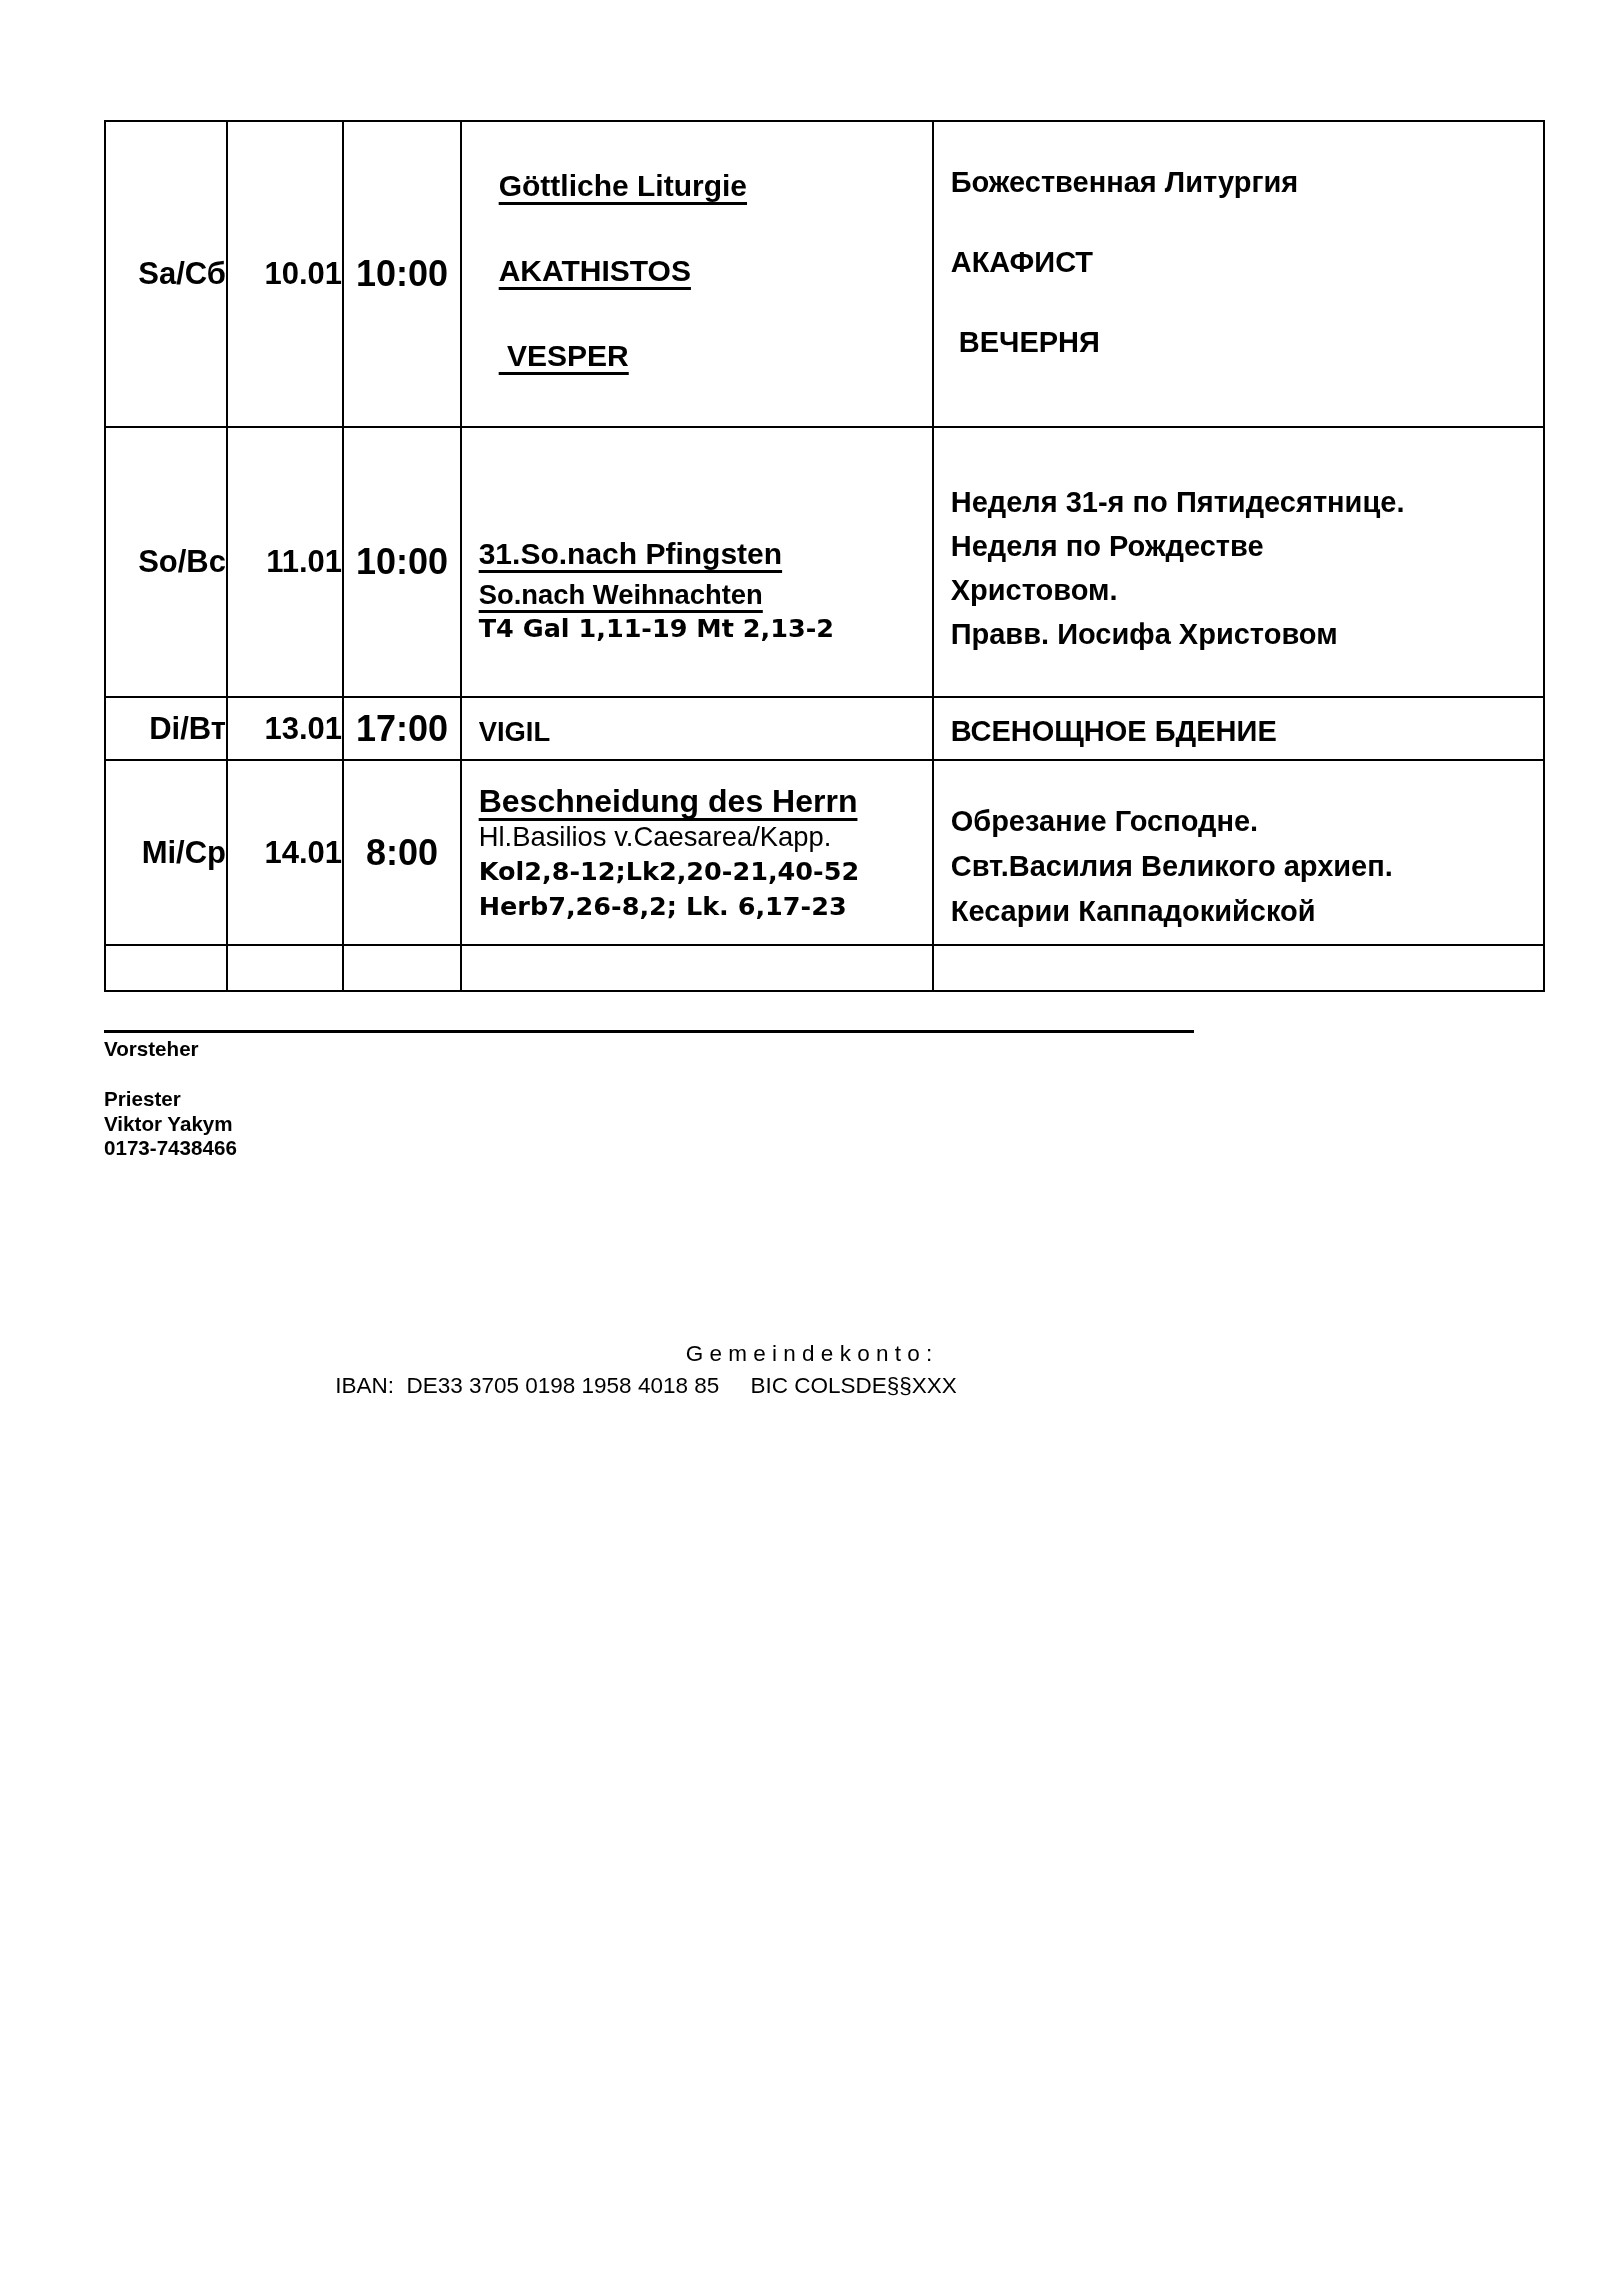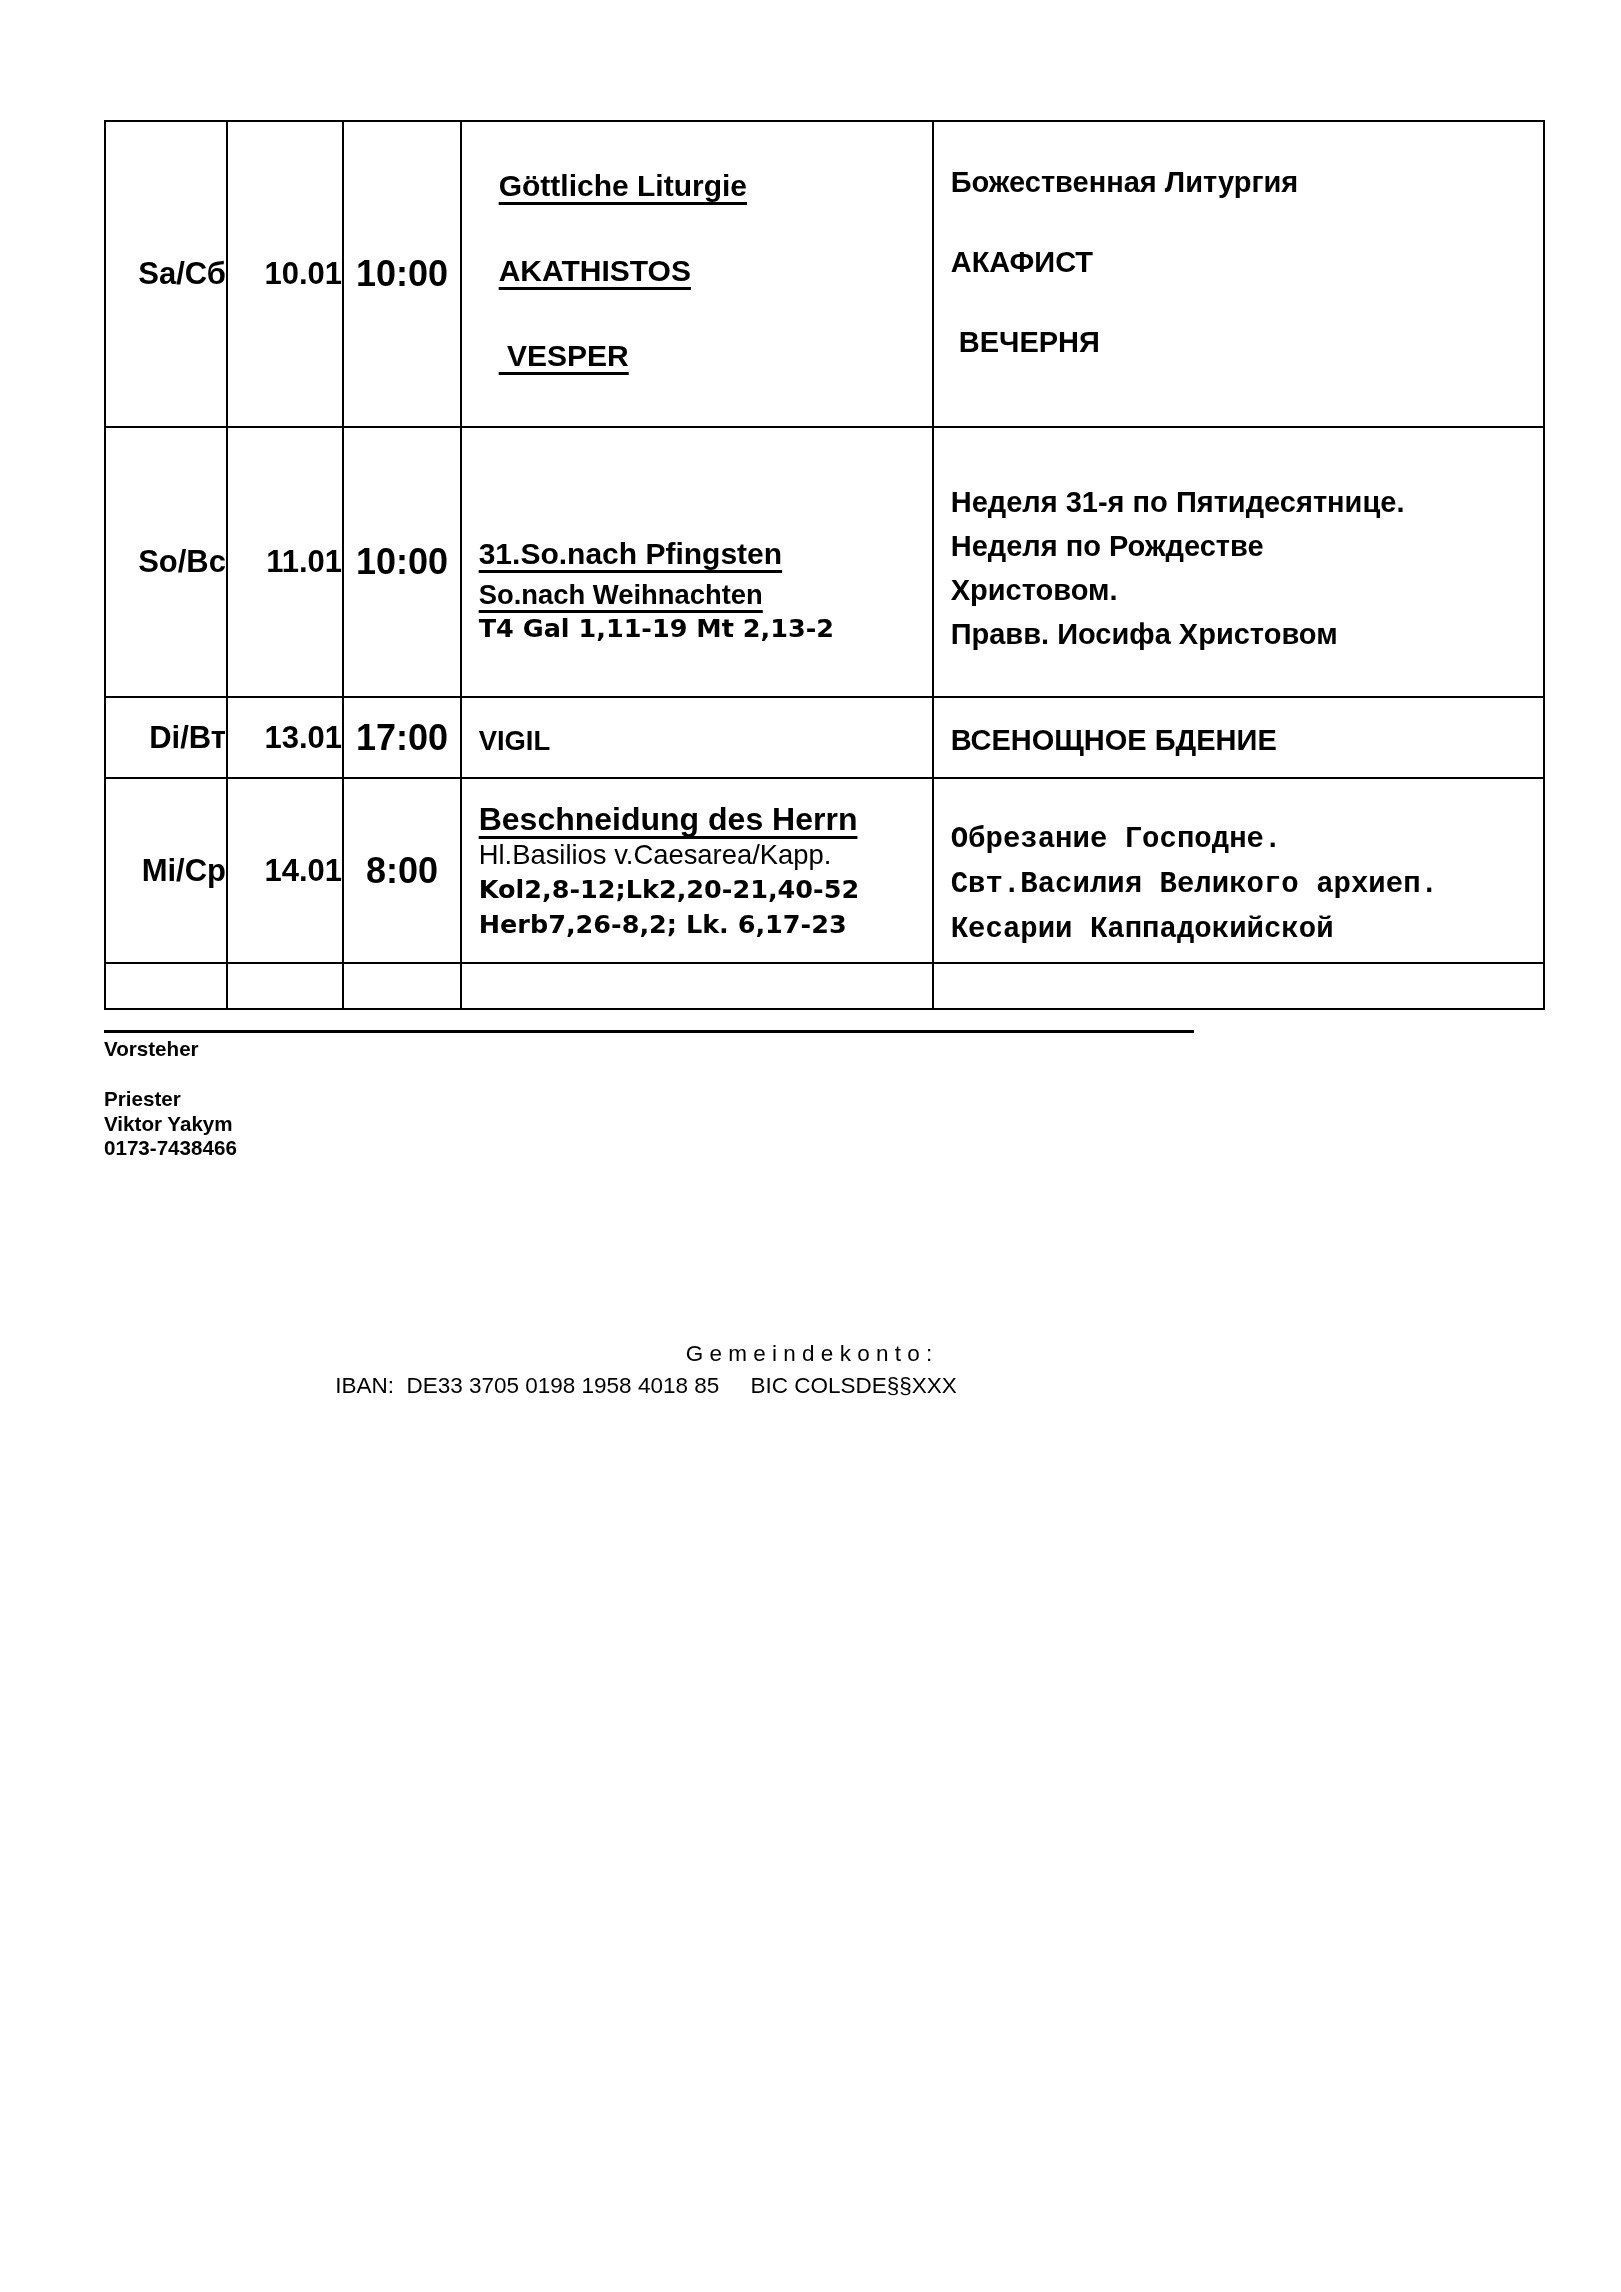--- a/index.html
+++ b/index.html
@@ -17,21 +17,21 @@
     width: 1438px;
     border-collapse: collapse; table-layout: fixed;
   }
   table.schedule td {
     border: 2px solid #000000;
     padding: 0; vertical-align: middle;
     overflow: hidden;
   }
   tr.r1 { height: 288px; }
   tr.r2 { height: 270px; }
-  tr.r3 { height: 81px; }
+  tr.r3 { height: 63px; }
   tr.r4 { height: 185px; }
   tr.r5 { height: 46px; }
 
   td.day, td.date { text-align: right; font-weight: bold; font-size: 31px; }
   td.time { text-align: center; font-weight: bold; font-size: 36px; }
   td.gcell, td.rcell { vertical-align: top; }
   .pad { padding-left: 16.7px; padding-right: 5.9px; }
 
   .line { white-space: pre; }
   .u { text-decoration: underline; text-decoration-thickness: 2.9px; text-underline-offset: 5.9px; }
@@ -41,21 +41,21 @@
   .g-big2  { font-weight: bold; font-size: 30px; line-height: 33px; }
   .g-med   { font-weight: bold; font-size: 27.4px; line-height: 33px; }
   .g-xbig  { font-weight: bold; font-size: 32px; line-height: 35px; }
   .g-reg   { font-weight: normal; font-size: 27.4px; line-height: 35px; }
   .g-vigil { font-weight: bold; font-size: 27.4px; line-height: 31px; }
   .comic   { font-family: "DejaVu Sans", sans-serif; font-weight: bold; font-size: 25.5px; line-height: 35px; }
 
   
   .ru      { font-weight: bold; font-size: 29px; line-height: 29px; }
   .ru45    { font-weight: bold; font-size: 29px; line-height: 44px; }
-  .ru46    { font-weight: bold; font-size: 29px; line-height: 45px; font-family: Liberation Mono, monospace; }
+  .ru46    { font-weight: bold; font-size: 29px; line-height: 45px; }
 
   
   .stack-r1g { padding-top: 49px; }
   .stack-r1g .line { margin-bottom: 55px; }
   .stack-r1r { padding-top: 27.4px; }
   .stack-r1r .line { margin-bottom: 51px; }
   .stack-r2g { padding-top: 59px; }
   .stack-r2g .g-big2 { margin-bottom: 7.8px; }
   .stack-r2r { padding-top: 11.8px; }
   .stack-r3g { padding-top: 5.9px; }

